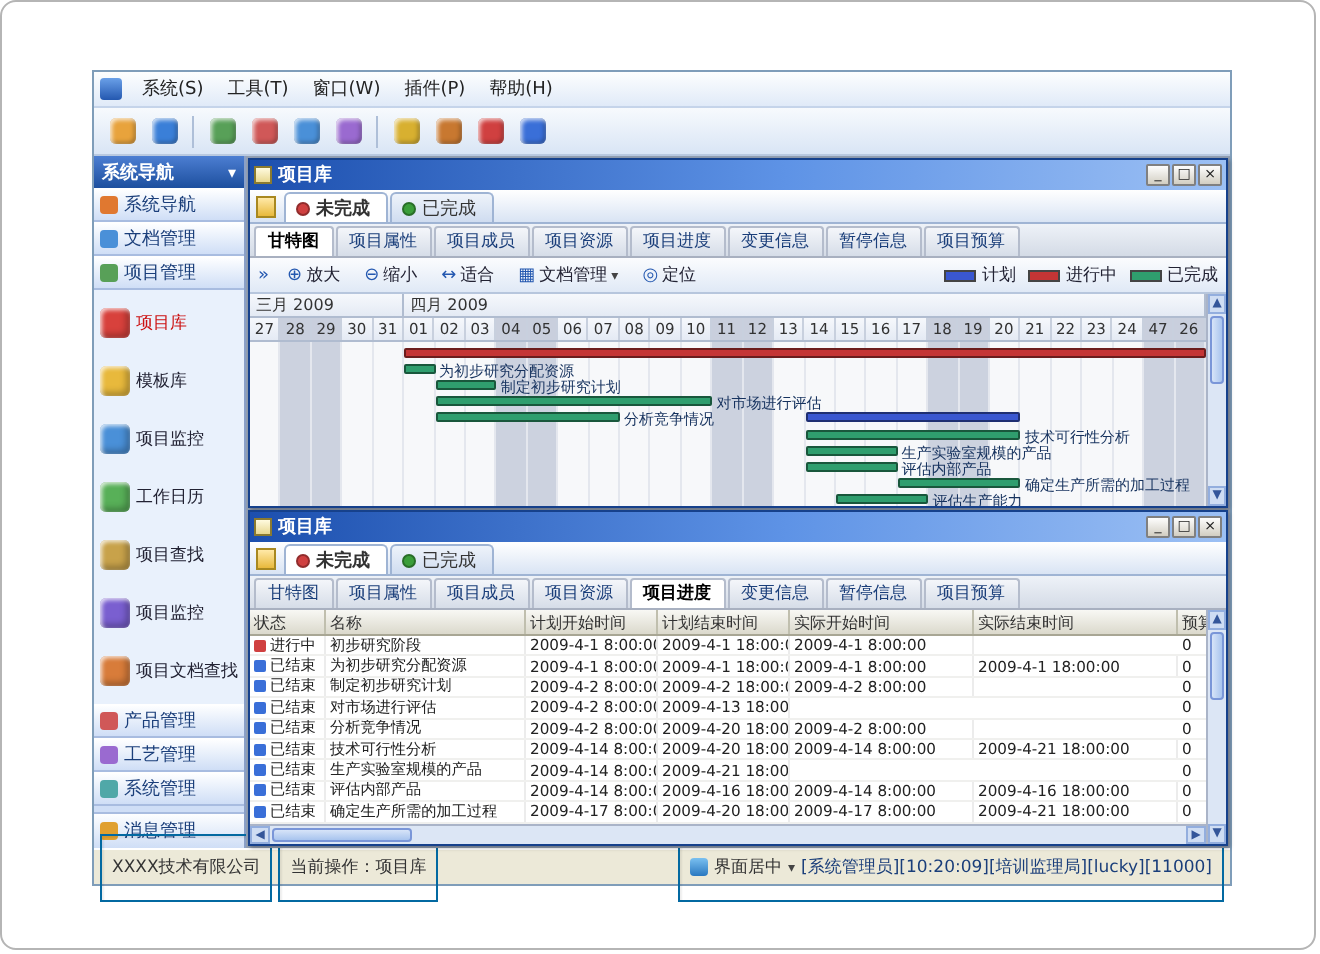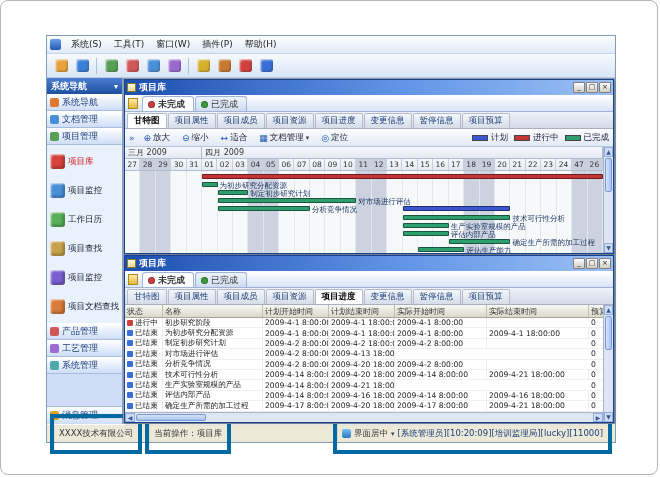--- a/index.html
+++ b/index.html
@@ -79,21 +79,21 @@
 .table-zone{flex:1;display:flex;flex-direction:column;min-width:0;overflow:hidden;}
 .thead{height:13px;display:flex;background:linear-gradient(#f8f8f4,#dbd9cc);border-bottom:1px solid #a8a694;font-size:8px;color:#333;flex:none;overflow:hidden;}
 .th{border-right:1px solid #c0bfae;padding:0 2px;display:flex;align-items:center;white-space:nowrap;overflow:hidden;flex:none;}
 .tbody{flex:1;background:#fff;overflow:hidden;}
 .trow{height:10.4px;display:flex;font-size:7.6px;color:#222;border-bottom:1px solid #f0f0ee;}
 .td{border-right:1px solid #ececec;padding:0 2px;display:flex;align-items:center;gap:2px;white-space:nowrap;overflow:hidden;flex:none;}
 .td.red,.td.red *{color:#cc2020;margin-top:28px;}
 .status-ic{width:6px;height:6px;border-radius:1px;flex:none;}
 
 .statusbar{height:18px;background:#ece9d8;border-top:1px solid #fff;display:flex;align-items:center;gap:3px;padding:0 3px;flex:none;}
-.sb-panel{height:14px;display:flex;align-items:center;gap:3px;padding:16px 5px;border:4px solid #0369a1;box-shadow:inset 1px 1px 1px rgba(0,0,0,.07);font-size:8.5px;color:#333;white-space:nowrap;}
+.sb-panel{height:14px;display:flex;align-items:center;gap:3px;padding:16px 5px;border:1px solid #0369a1;box-shadow:inset 1px 1px 1px rgba(0,0,0,.07);font-size:8.5px;color:#333;white-space:nowrap;}
 .sb-flex{flex:1;}
 .sb-ic{width:9px;height:9px;background:linear-gradient(#7ac0f0,#2a78c0);border-radius:2px;}
 .chev{font-size:7px;color:#444;}
 .session{color:#1a3e7a;}
 </style>
 </head>
 <body>
 
 <div class="frame">
   <div class="app">
@@ -159,20 +159,24 @@
               <span class="grp-label">文档管理</span>
             </div>
             <div class="grp">
               <span class="grp-ic" style="background: rgb(88, 160, 88);"></span>
               <span class="grp-label">项目管理</span>
             </div>
             <div class="sb-items">
               <div class="sb-item act">
                 <span class="item-ic" style="background: rgb(216, 65, 60);"></span>
                 <span class="item-label">项目库</span>
+              </div>
+              <div class="sb-item">
+                <span class="item-ic" style="background: rgb(232, 185, 60);"></span>
+                <span class="item-label">模板库</span>
               </div>
               <div class="sb-item">
                 <span class="item-ic" style="background: rgb(74, 144, 216);"></span>
                 <span class="item-label">项目监控</span>
               </div>
               <div class="sb-item">
                 <span class="item-ic" style="background: rgb(88, 176, 88);"></span>
                 <span class="item-label">工作日历</span>
               </div>
               <div class="sb-item">

